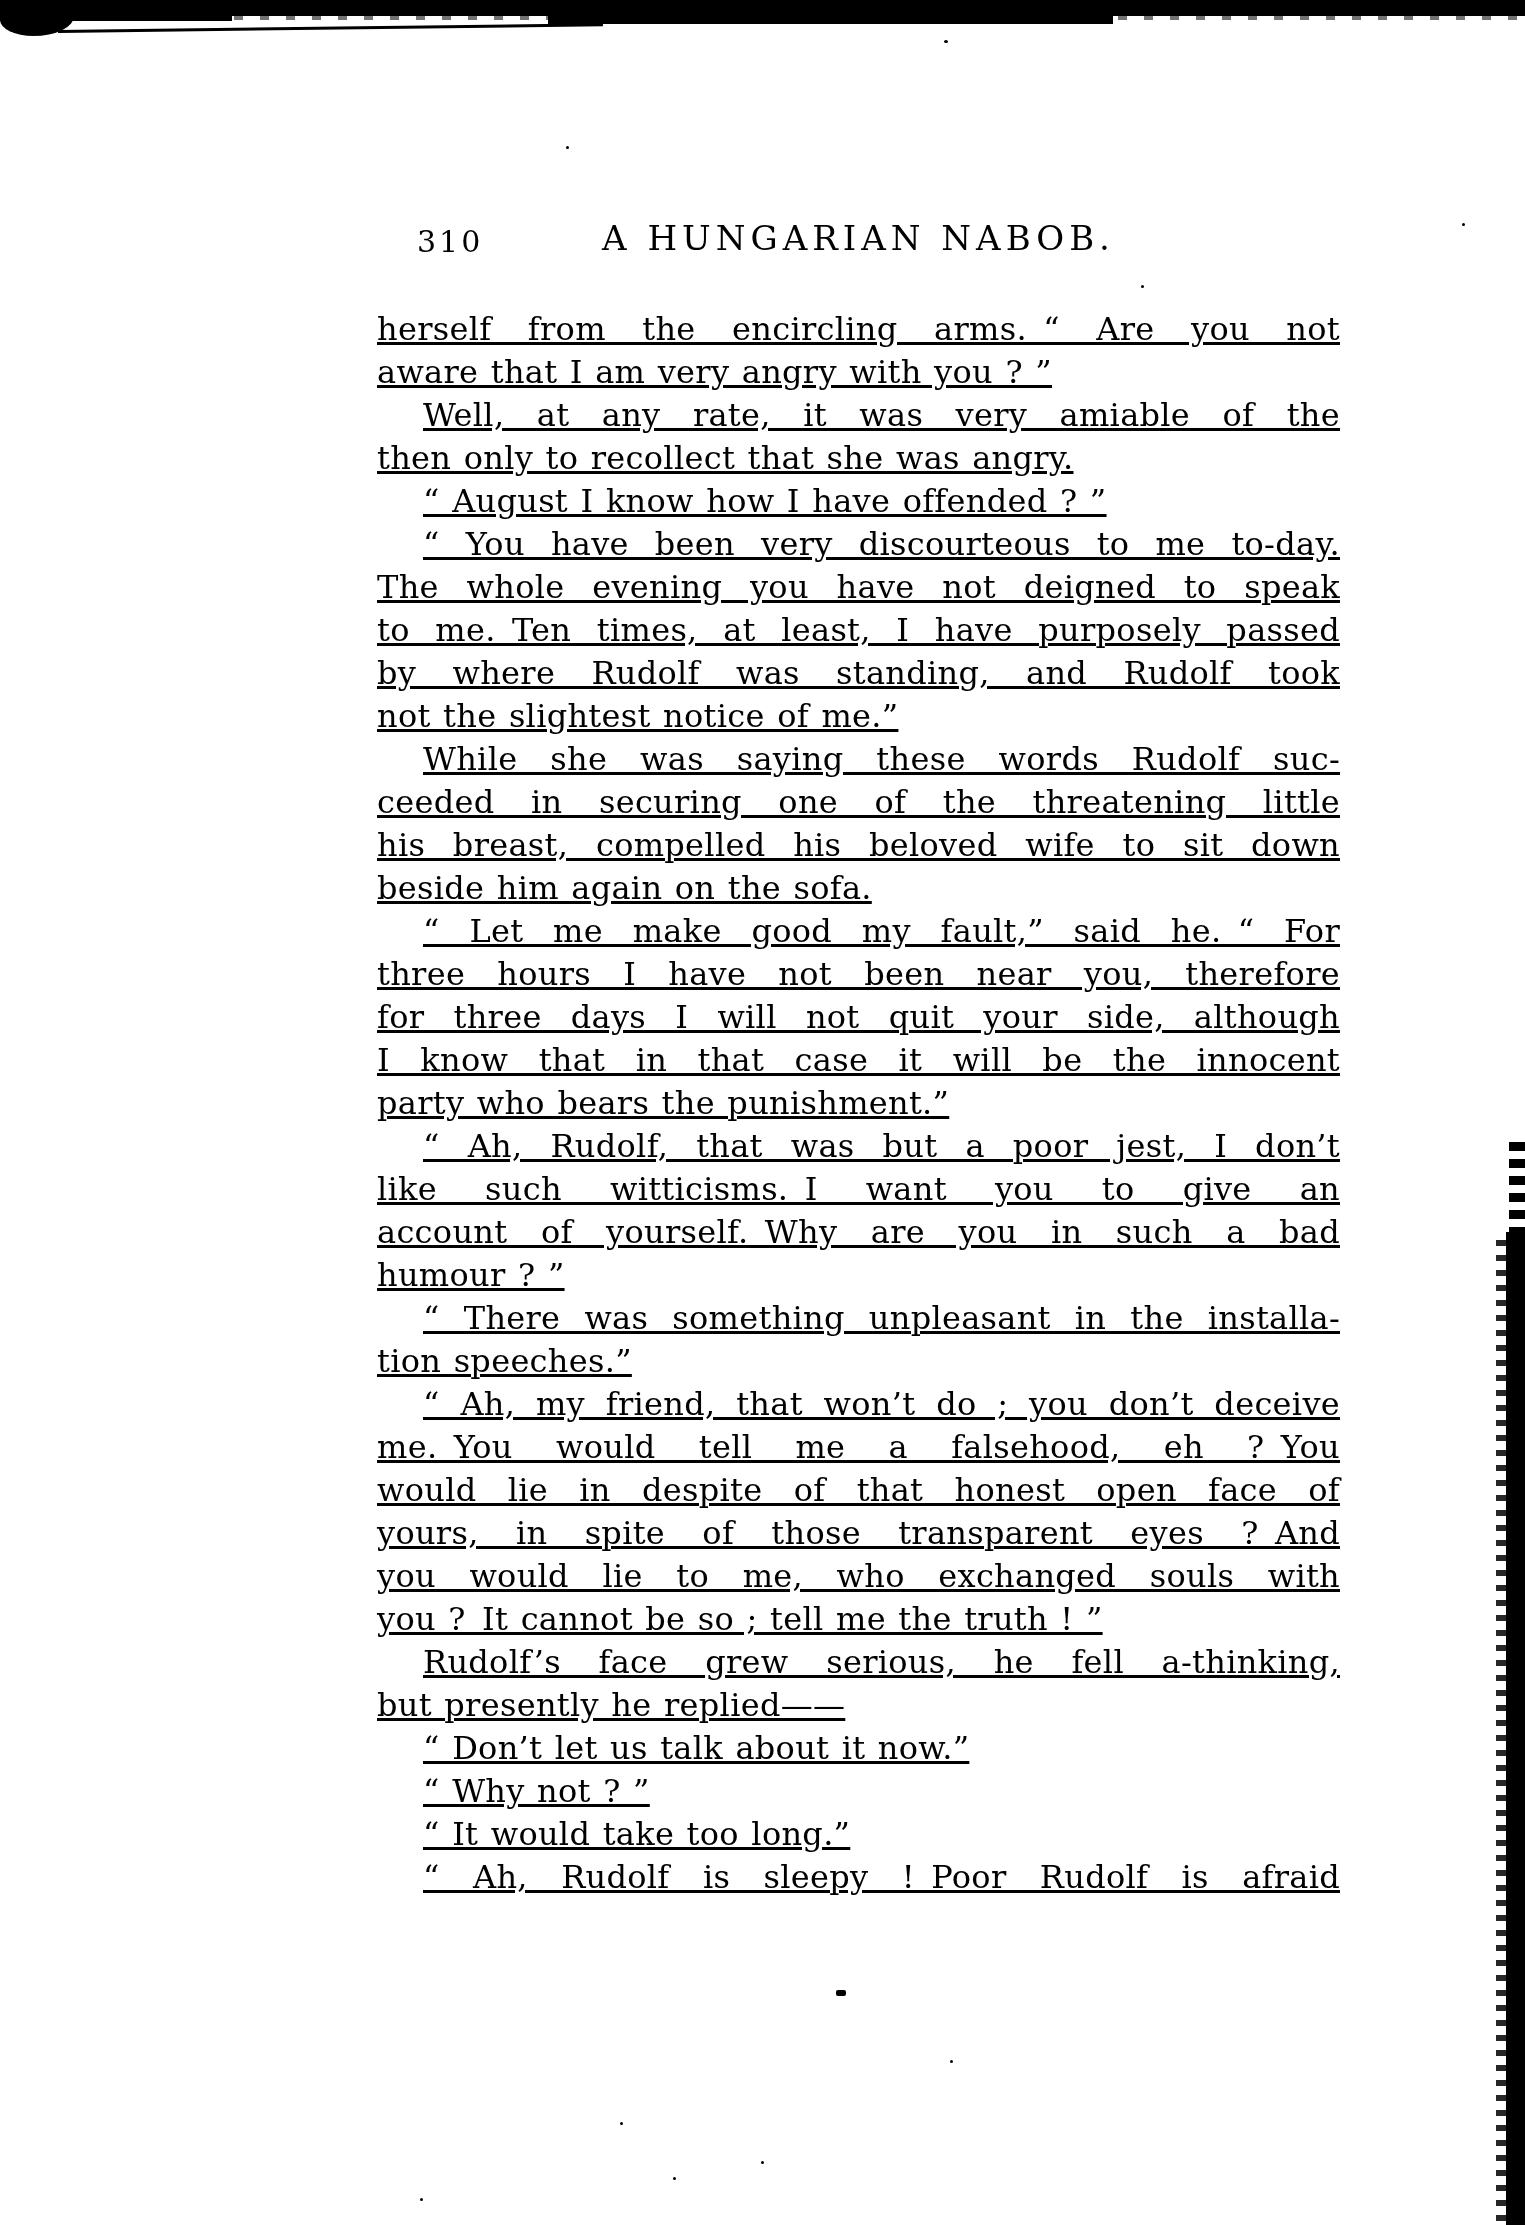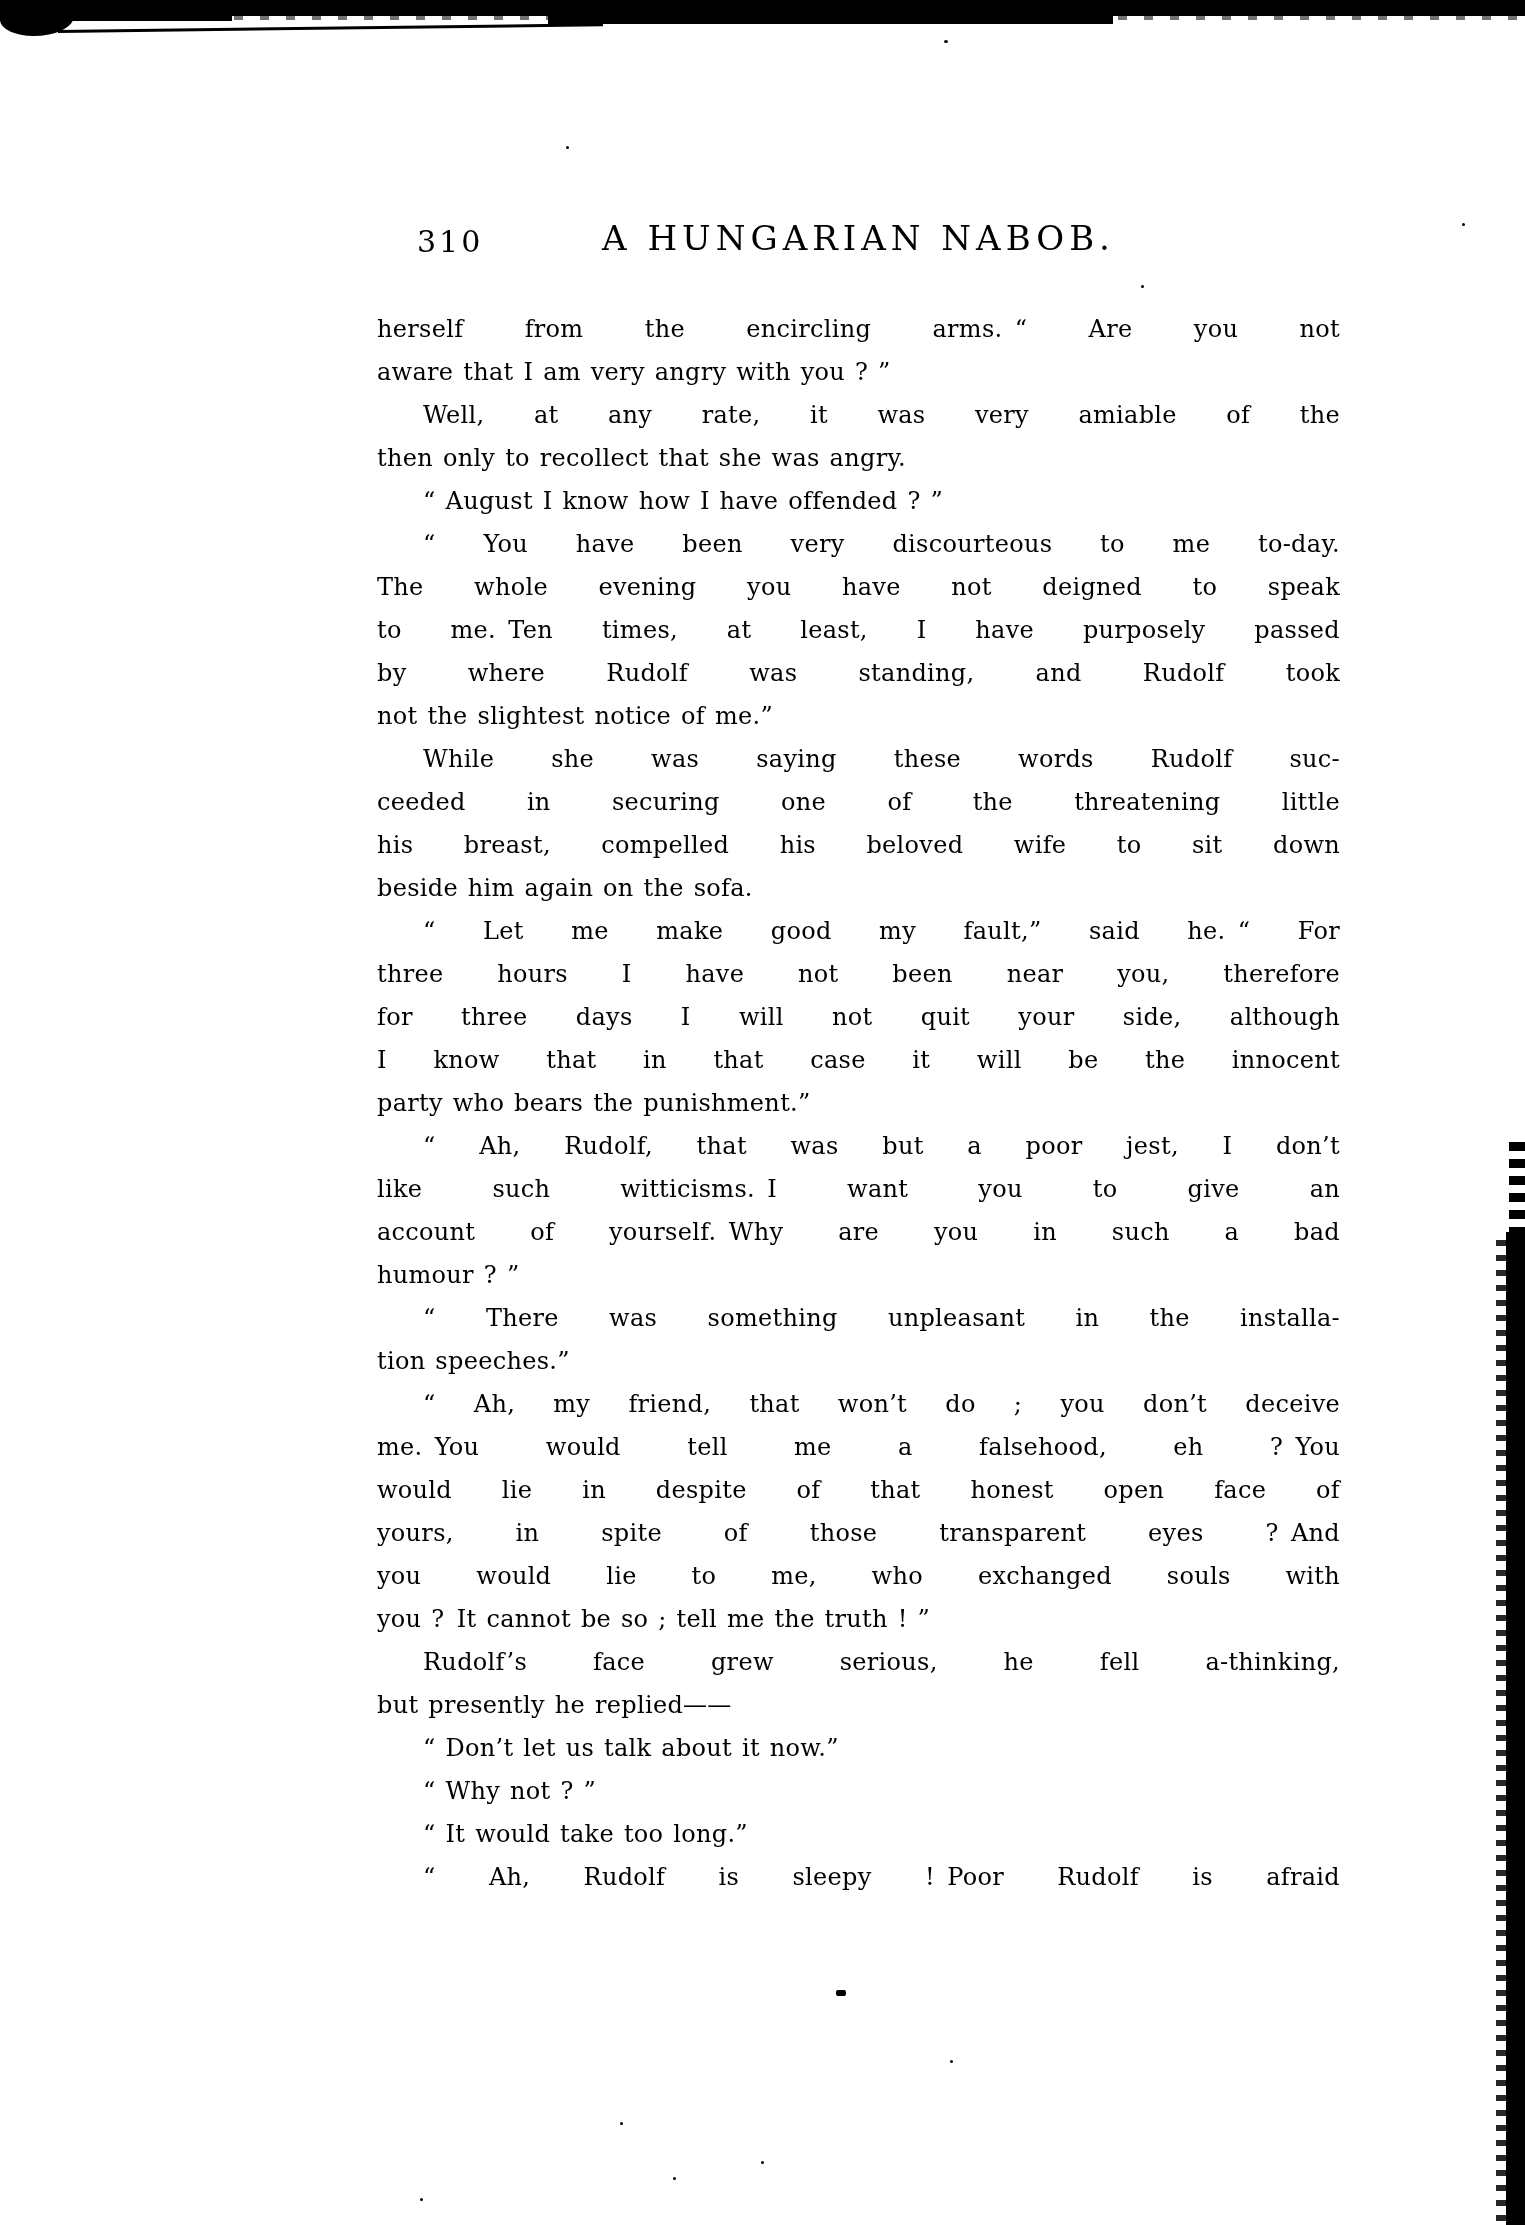--- a/index.html
+++ b/index.html
@@ -25,24 +25,24 @@
   .speck{position:absolute;background:#000;border-radius:50%;}
 
   
   .header-row{position:absolute;top:218px;left:377px;width:963px;height:46px;}
   .page-num{position:absolute;left:2px;top:6px;font-size:30px;letter-spacing:3px;margin-left:38px;}
   .running-title{position:absolute;left:0;right:0;top:0;text-align:center;font-size:34px;letter-spacing:5px;white-space:nowrap;}
 
   
   .text-block{position:absolute;top:308px;left:377px;width:963px;}
   .line{
-    height:43px;line-height:43px;font-size:24px;
+    height:43px;line-height:43px;font-size:32px;
     letter-spacing:.3px;word-spacing:2px;
     text-align:justify;text-align-last:left;
-    white-space:normal;overflow:visible;
+    white-space:normal;overflow:visible;text-decoration:underline;
   }
   .line.j{text-align-last:justify;}
   .line.ind{text-indent:46px;}
 </style>
 </head>
 <body>
 
 <div class="page">
 
   <div>

